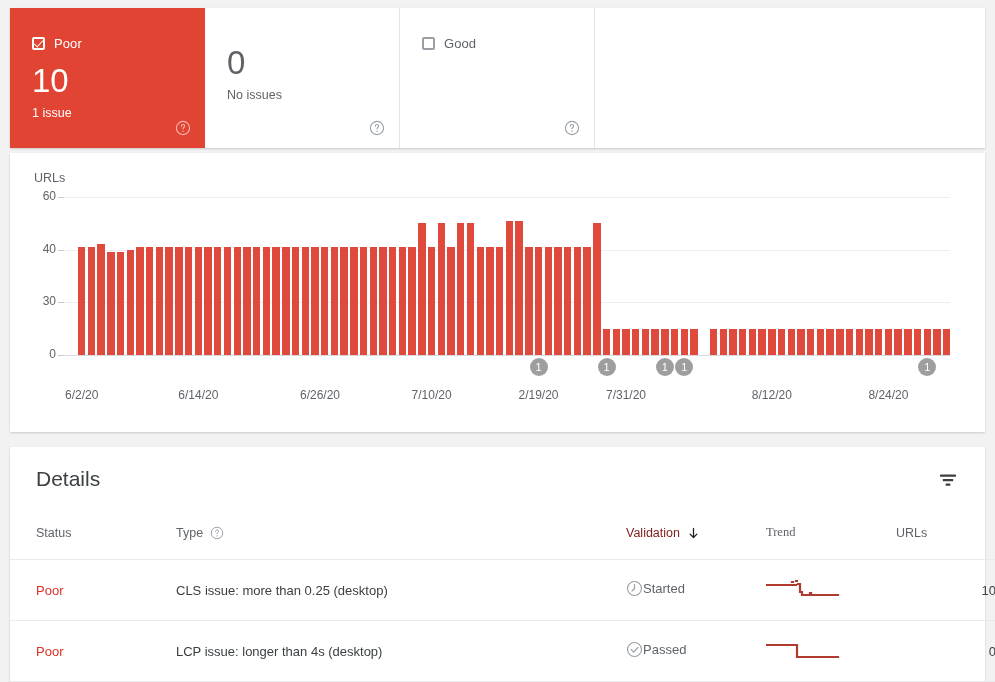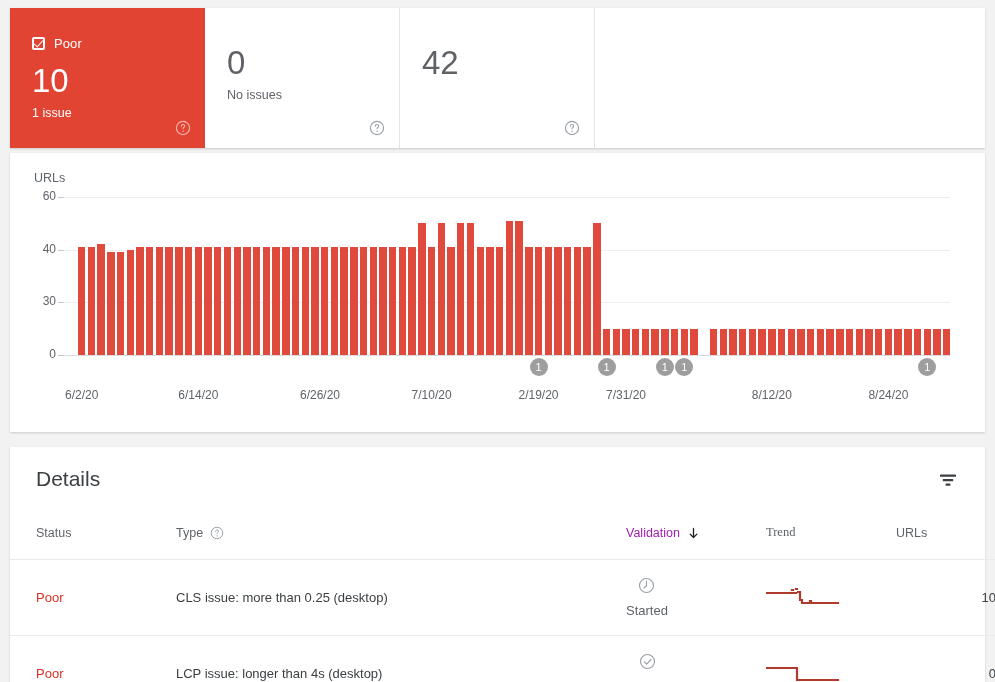--- a/index.html
+++ b/index.html
@@ -230,40 +230,40 @@
   }
   .tbl th {
     font-size: 12.5px;
     color: #5f6368;
     font-weight: 400;
     text-align: left;
     padding: 0 0 19px 0;
     border-bottom: 1px solid #e8eaed;
     vertical-align: bottom;
   }
-  .tbl th.sorted { color: #a21caf; }
+  .tbl th.sorted { color: #7f1d1d; }
   .tbl td {
     font-size: 13px;
     color: #3c4043;
     padding: 17px 0;
     border-bottom: 1px solid #e8eaed;
     vertical-align: middle;
     height: 18px;
   }
   .col-status { width: 140px; padding-left: 26px !important; }
   .col-type   { width: 450px; }
   .col-valid  { width: 140px; }
   .col-trend  { width: 130px; font-family: Liberation Serif, serif; }
   .col-urls   { width: 100px; text-align: right; padding-right: 26px !important; }
   .status-poor { color: #d93025; }
   .hdr-cell { display: inline-flex; align-items: center; gap: 7px; justify-content: flex-end; }
   .hdr-help { width: 14px; height: 14px; }
   .hdr-help svg, .sort-arrow svg { display: block; }
   .sort-arrow { width: 13px; height: 13px; }
-  .valid-cell { display: inline-flex; align-items: center; gap: 9px; color: #5f6368; flex-direction: column; }
+  .valid-cell { display: inline-flex; align-items: center; color: #5f6368; }
   .valid-icon { width: 17px; height: 17px; flex: none; }
   .valid-icon svg { display: block; }
   .spark { width: 78px; height: 26px; display: block; }
 </style>
 </head>
 <body>
 
 <div class="page">
 
   <div class="summary-card-strip">
@@ -290,21 +290,24 @@
       <span class="help-icon">
         <svg viewBox="0 0 16 16" width="16" height="16">
           <circle cx="8" cy="8" r="6.6" fill="none" stroke="#9aa0a6" stroke-width="1.1"></circle>
           <path d="M6.35 6.2c0-1 .8-1.65 1.7-1.65.95 0 1.65.6 1.65 1.5 0 .75-.45 1.05-.95 1.45-.5.4-.7.7-.7 1.3" fill="none" stroke="#9aa0a6" stroke-width="1.1" stroke-linecap="round"></path>
           <circle cx="8.05" cy="11.2" r=".75" fill="#9aa0a6"></circle>
         </svg>
       </span>
     </div>
 
     <div class="summary-card">
-      <div class="card-value">42</div>
+      <div class="card-head">
+        <span class="checkbox"></span>
+        <span class="card-label">Good</span>
+      </div>
       <div class="card-sub"></div>
       <span class="help-icon">
         <svg viewBox="0 0 16 16" width="16" height="16">
           <circle cx="8" cy="8" r="6.6" fill="none" stroke="#9aa0a6" stroke-width="1.1"></circle>
           <path d="M6.35 6.2c0-1 .8-1.65 1.7-1.65.95 0 1.65.6 1.65 1.5 0 .75-.45 1.05-.95 1.45-.5.4-.7.7-.7 1.3" fill="none" stroke="#9aa0a6" stroke-width="1.1" stroke-linecap="round"></path>
           <circle cx="8.05" cy="11.2" r=".75" fill="#9aa0a6"></circle>
         </svg>
       </span>
     </div>
 

